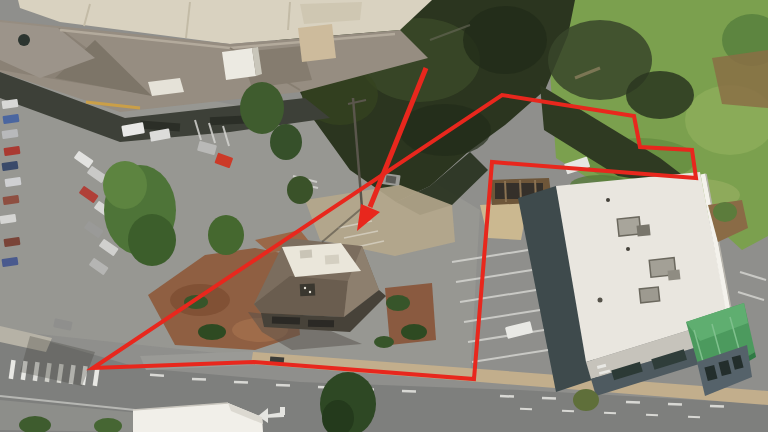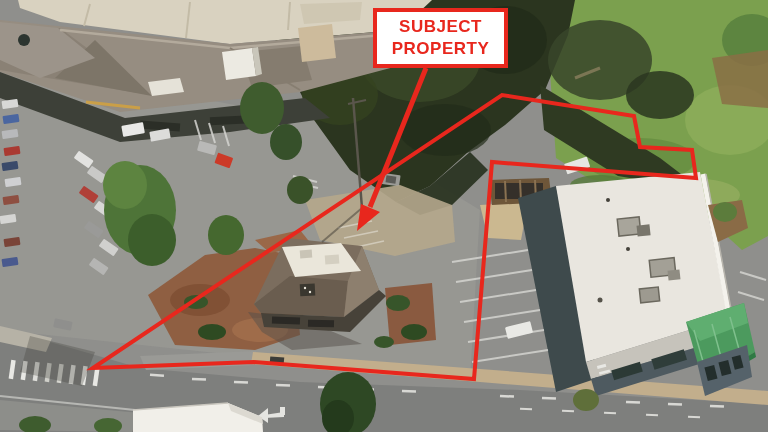--- a/index.html
+++ b/index.html
@@ -283,16 +283,13 @@
     <line x1="348" y1="104" x2="366" y2="100" stroke="#5a564c" stroke-width="2"></line>
   </g>
 
   <g>
     <polygon class="anno-stroke" points="93,368 502,95 634,116 640,147 692,150 696,178 492,162 474,379 254,362"></polygon>
     <path class="anno-shaft" d="M426,68 L370,207"></path>
     <polygon class="anno-fill" points="357,231 361,204 380,212"></polygon>
   </g>
 </svg>
 
-<div id="label-box">
-  <div class="txt">SUBJECT PROPERTY</div>
 </div>
-</div>
 
 </body></html>

